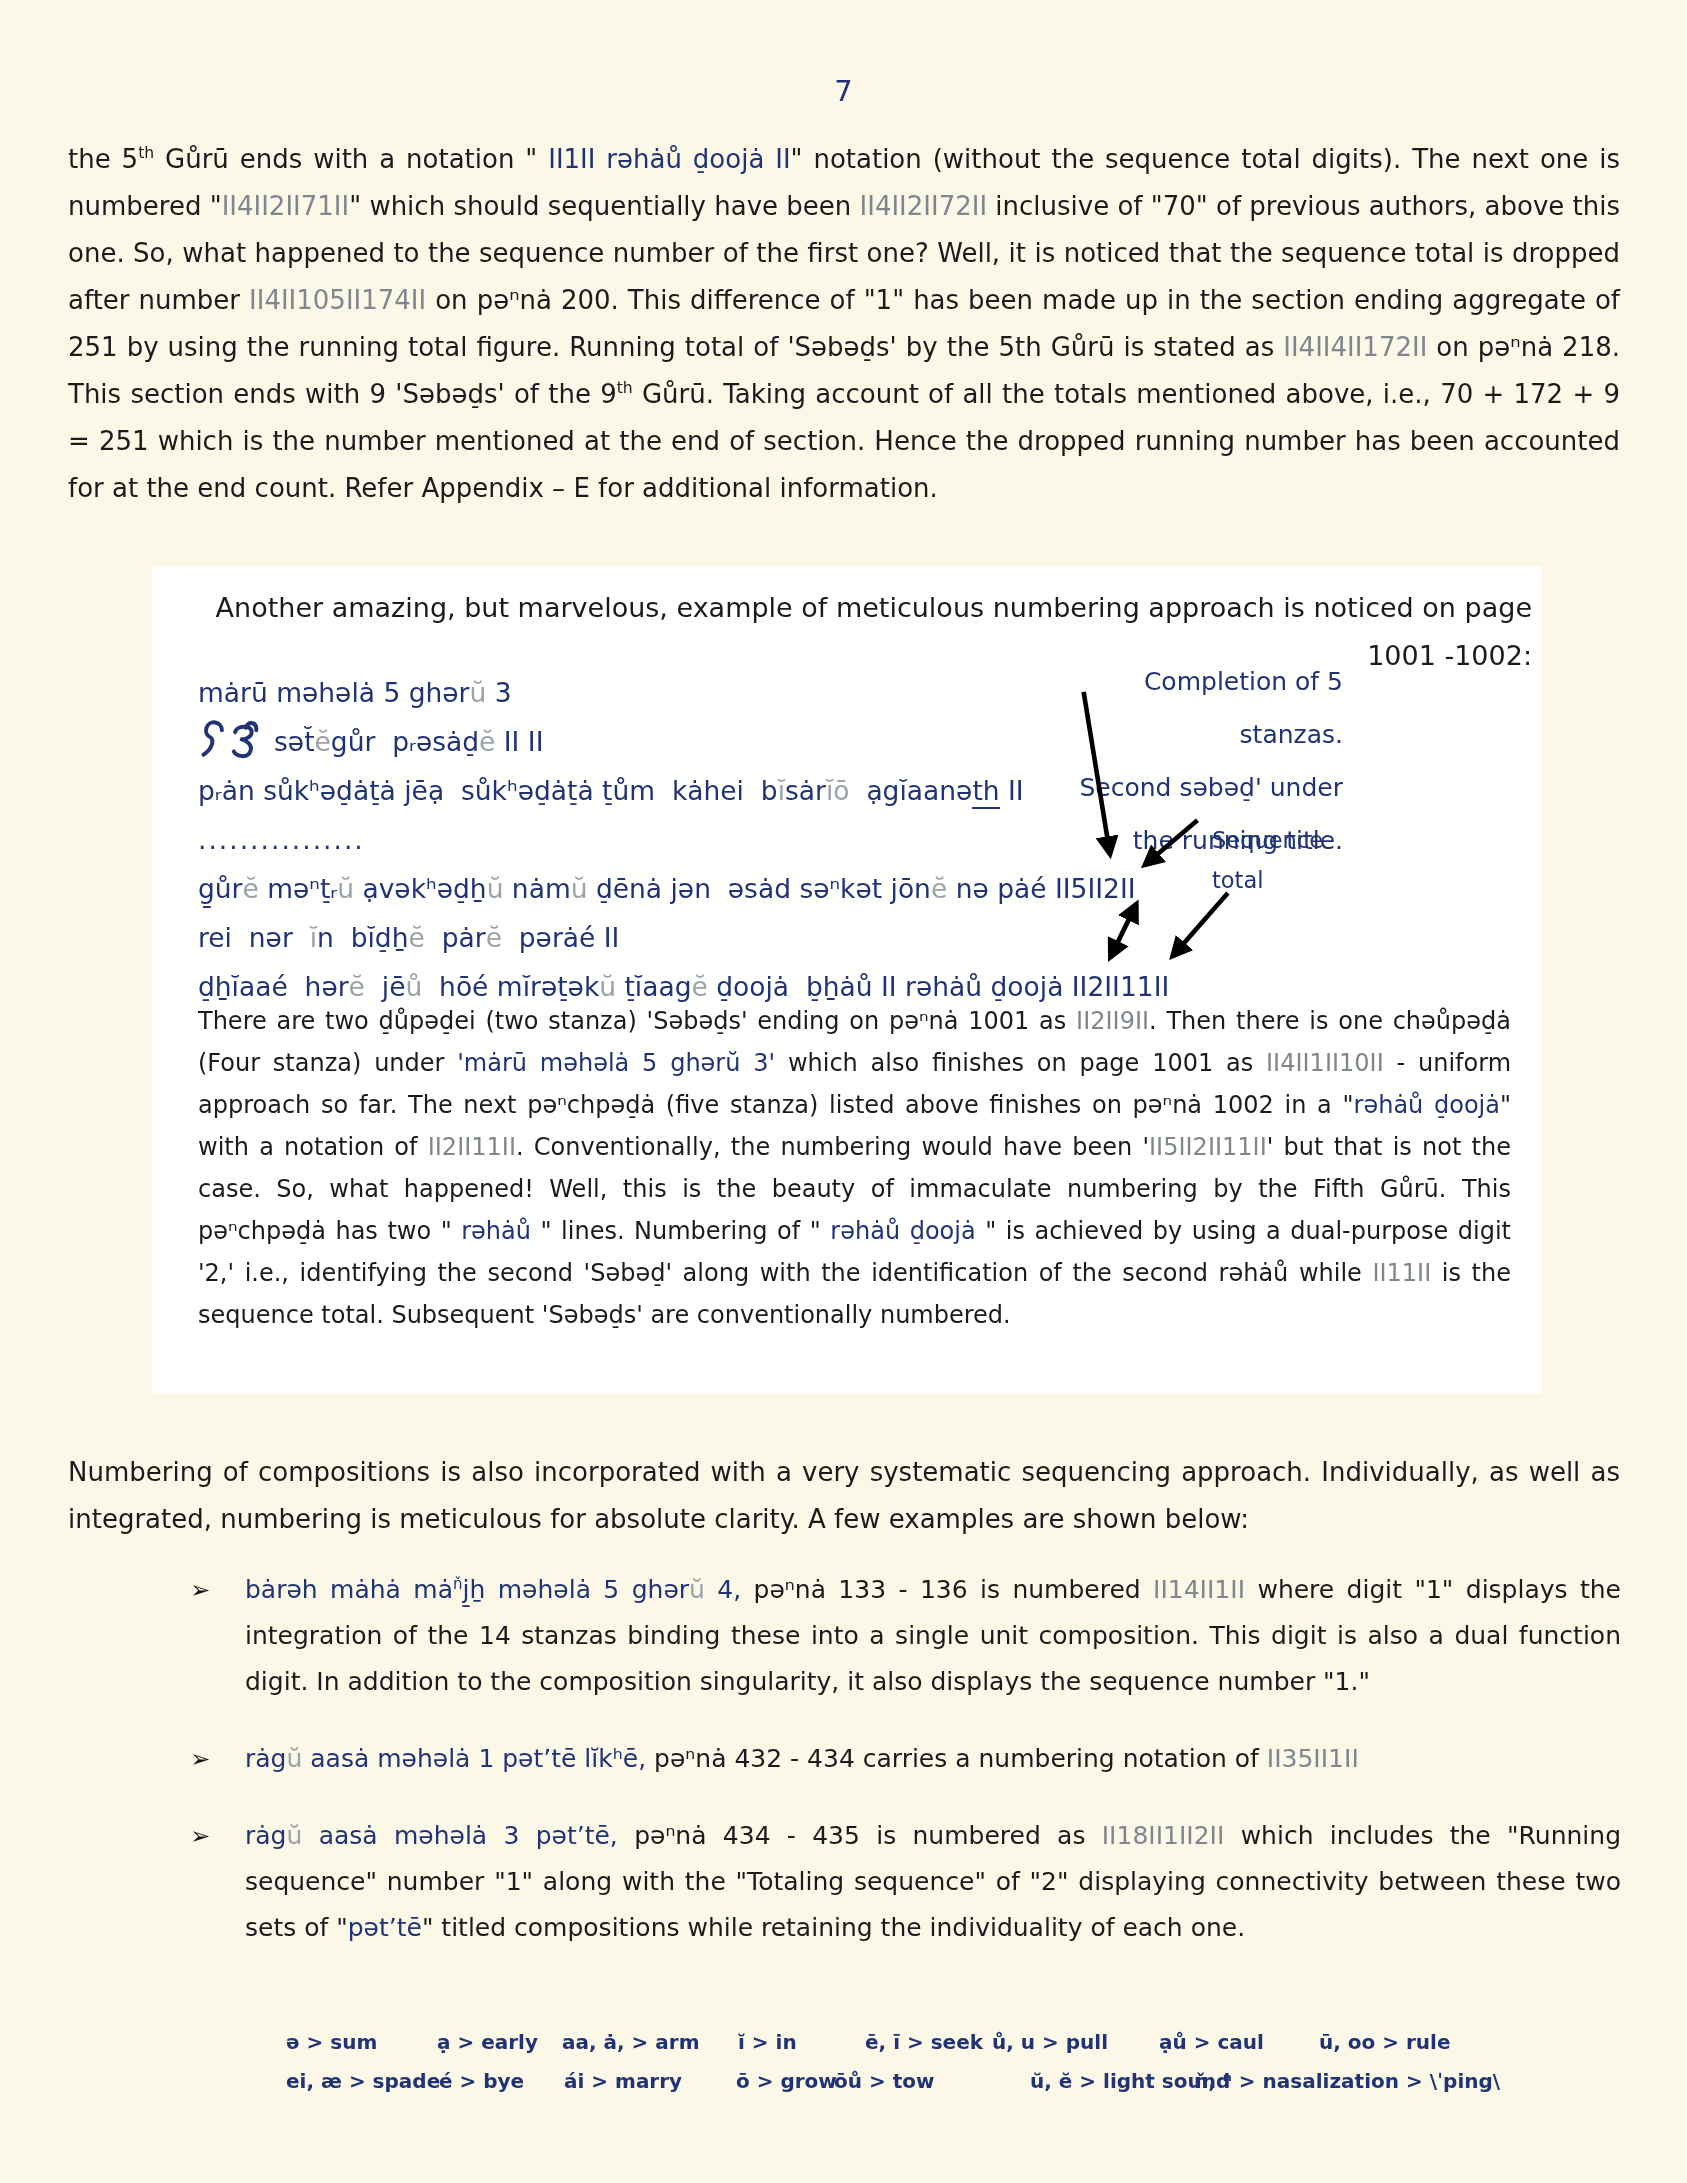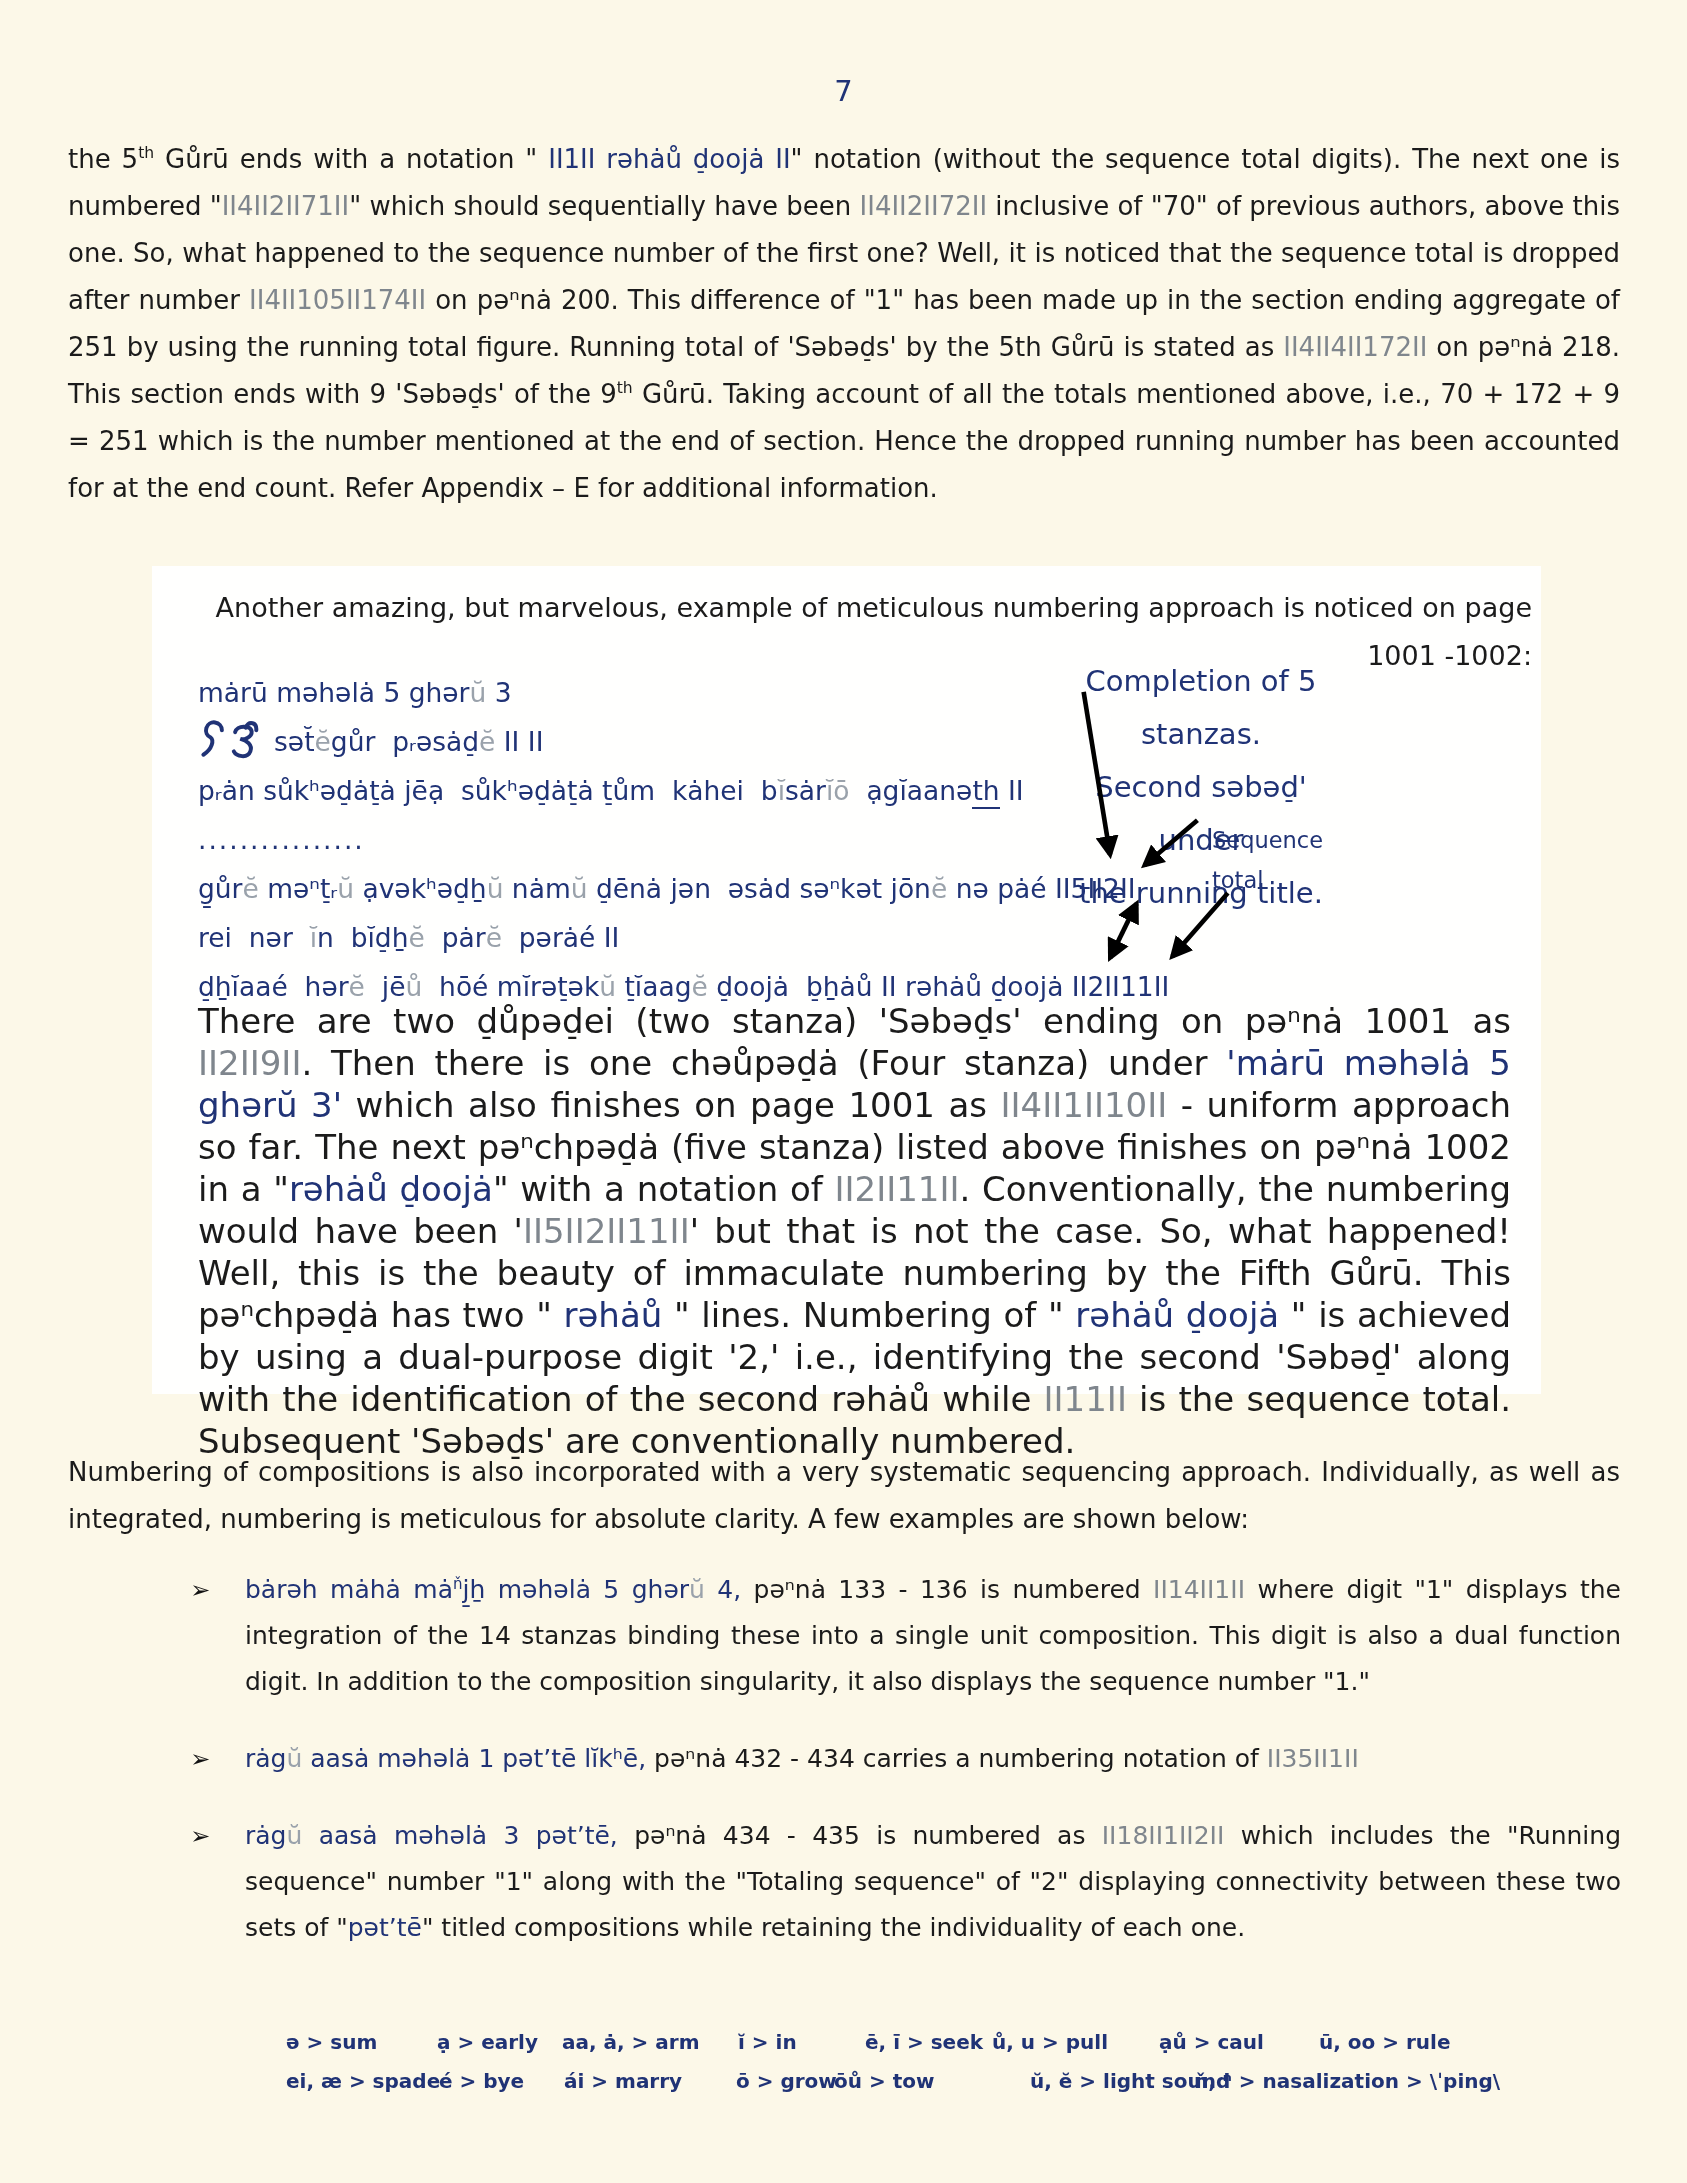--- a/index.html
+++ b/index.html
@@ -16,22 +16,22 @@
     font-family:"DejaVu Sans",sans-serif;color:var(--ink);overflow:hidden;
   }
   .abs{position:absolute;}
   #pagenum{top:74px;left:0;width:1687px;text-align:center;font-size:29px;color:var(--navy);}
   #para1{left:68px;top:136px;width:1552px;font-size:26px;line-height:47px;text-align:justify;}
   #whitebox{left:152px;top:566px;width:1389px;height:828px;background:var(--white);}
   #intro{left:182px;top:584px;width:1350px;font-size:27px;line-height:48px;text-align:right;}
   #quote{left:198px;top:668px;font-size:26.5px;color:var(--navy);}
   .qline{height:49px;line-height:49px;white-space:pre;}
   .qline .ik{display:inline-block;vertical-align:-9.3px;margin-right:6.6px;}
-  #boxpara{left:198px;top:1000px;width:1313px;font-size:34px;line-height:42px;text-align:justify;}
-  #note1{left:1059px;top:655px;width:284px;text-align:center;font-size:29px;line-height:53px;color:var(--navy);}
+  #boxpara{left:198px;top:1000px;width:1313px;font-size:24px;line-height:42px;text-align:justify;}
+  #note1{left:1059px;top:655px;width:284px;text-align:right;font-size:25px;line-height:53px;color:var(--navy);}
   #note2{left:1212px;top:820px;font-size:22.5px;line-height:40px;color:var(--navy);}
   #para2{left:68px;top:1449px;width:1552px;font-size:26px;line-height:47px;text-align:justify;}
   #bullets{left:189px;top:1567px;width:1432px;}
   .bullet{position:relative;padding-left:56px;text-align:justify;font-size:25px;line-height:46px;margin-bottom:31px;}
   .bullet .glyph{position:absolute;left:1.3px;top:0;font-size:24px;color:#121212;}
   #pronkey{left:0;top:0;width:1687px;height:2183px;pointer-events:none;}
   .kitem{position:absolute;font-size:20px;font-weight:600;color:var(--navy);white-space:pre;}
   
   .s-blue{color:var(--navy);}
   .s-gray{color:var(--gray);}

